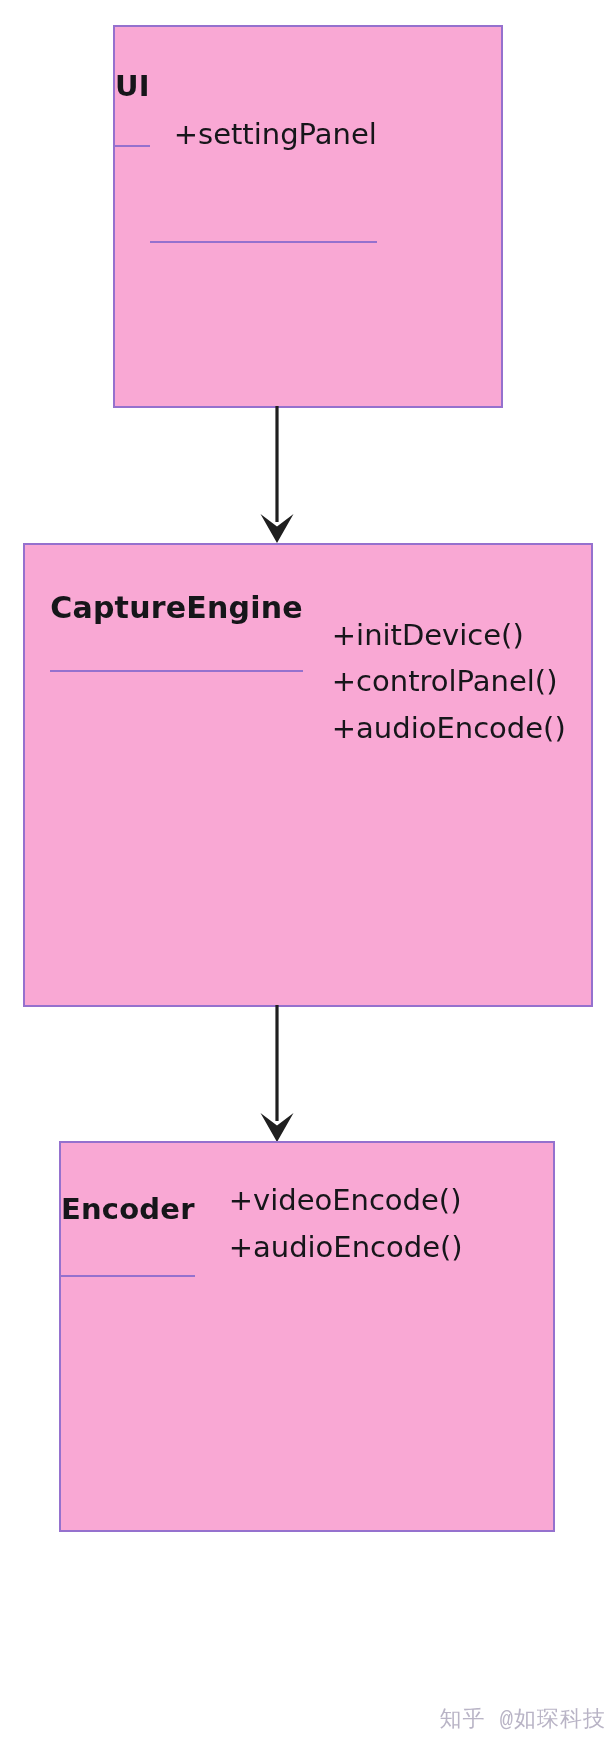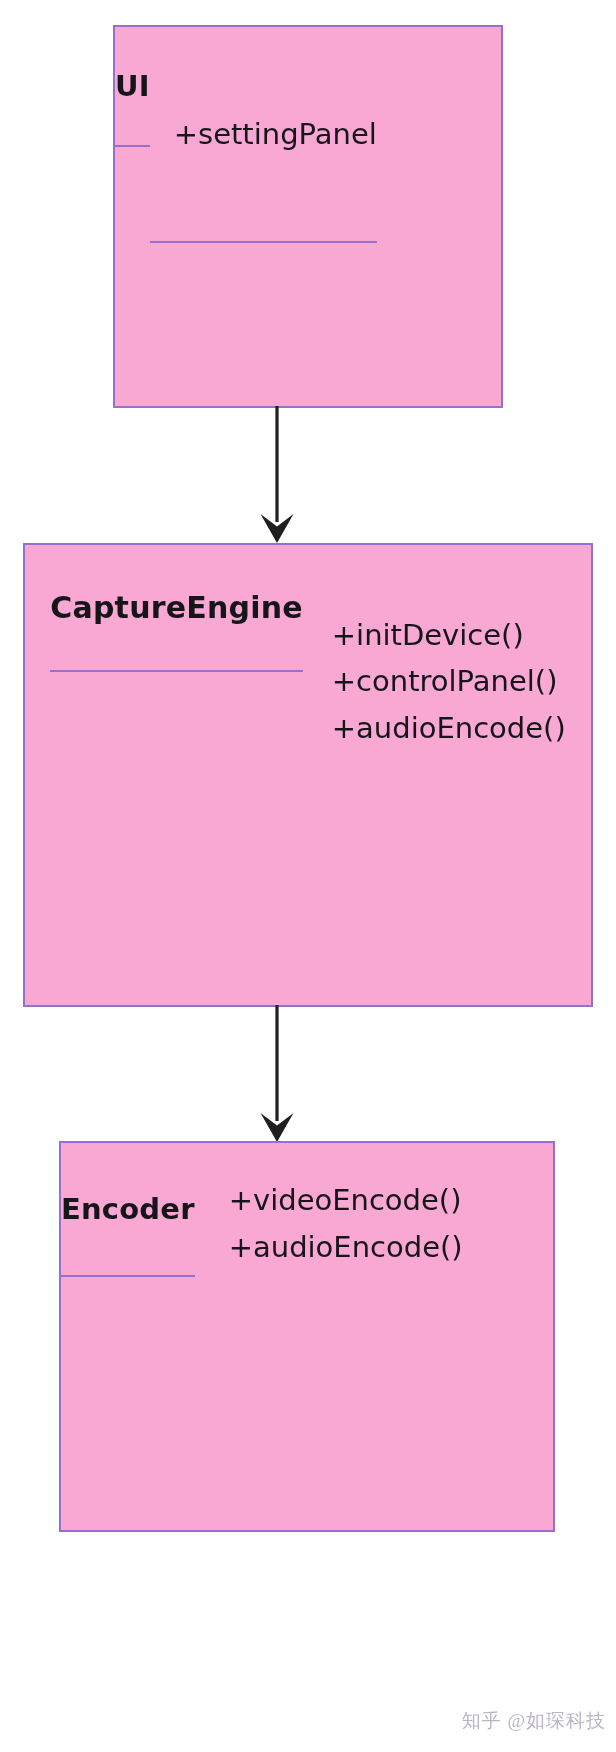--- a/index.html
+++ b/index.html
@@ -141,25 +141,25 @@
     top: 1005px;
     width: 50px;
     height: 140px;
   }
 
   
   #watermark {
     position: absolute;
     right: 10px;
     bottom: 18px;
-    font-size: 19px;
+    font-size: 22px;
     color: #b9b4c6;
     letter-spacing: 1px;
     white-space: nowrap;
-    font-family: Liberation Serif, serif;
+    font-family: Liberation Mono, monospace;
   }
 </style>
 </head>
 <body>
 
 <div id="diagram-canvas">
 
   <div class="uml-class" id="class-ui">
     <div class="uml-compartment divider-below" id="class-ui-title-compartment">
       <div class="uml-title">UI</div>

